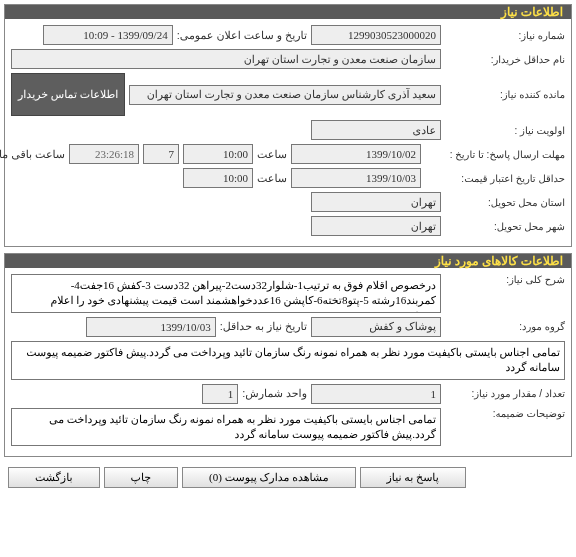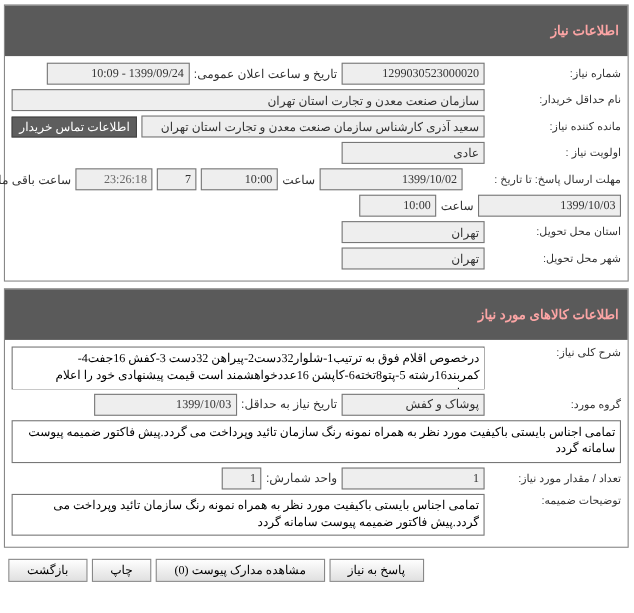--- a/index.html
+++ b/index.html
@@ -9,22 +9,22 @@
   background: #fff;
   direction: rtl;
   padding: 4px;
 }
 .section {
   border: 1px solid #888;
   margin-bottom: 6px;
 }
 .section-header {
   background: #5a5a5a;
-  color: #fca5a5;
-  padding: 16px 8px;
+  color: #fde047;
+  padding: 0 8px;
   font-weight: bold;
   font-size: 12px;
 }
 .section-body {
   padding: 6px;
 }
 .row {
   display: flex;
   align-items: center;
   margin-bottom: 4px;
@@ -63,35 +63,35 @@
   font-size: 11px;
   font-family: Tahoma;
   width: 100%;
   resize: none;
   line-height: 1.4;
 }
 .btn-link {
   background: #5e5e5e;
   color: #fff;
   border: 1px solid #444;
-  padding: 2px 6px;
+  padding: 14px 6px;
   font-size: 11px;
   cursor: pointer;
   font-family: Tahoma;
 }
 .bottom-bar {
   display: flex;
   justify-content: flex-end;
   gap: 4px;
   padding: 4px;
 }
 .btn {
   background: linear-gradient(#fefefe,#e0e0e0);
   border: 1px solid #888;
-  padding: 3px 16px;
+  padding: 3px 26px;
   font-size: 11px;
   font-family: Tahoma;
   cursor: pointer;
 }
 </style>
 </head>
 <body>
 
 <div class="section">
   <div class="section-header">
@@ -126,20 +126,21 @@
       <span class="label" style="min-width:140px">مهلت ارسال پاسخ:  تا تاریخ :</span>
       <input class="input med readonly" readonly="" value="1399/10/02" style="">
       <span class="label-sm">ساعت</span>
       <input class="input sm readonly" readonly="" value="10:00" style="">
       <input class="input xs readonly" readonly="" value="7" style="">
       <input class="input sm readonly" style="color: rgb(102, 102, 102);" readonly="" value="23:26:18">
       <span class="label-sm">ساعت باقی مانده</span>
     </div>
 
     <div class="row">
+      <span class="label" style="min-width:140px">حداقل تاریخ اعتبار قیمت:</span>
       <input class="input med readonly" readonly="" value="1399/10/03" style="">
       <span class="label-sm">ساعت</span>
       <input class="input sm readonly" readonly="" value="10:00" style="">
     </div>
 
     <div class="row">
       <span class="label">استان محل تحویل:</span>
       <input class="input med readonly" readonly="" value="تهران" style="">
     </div>
 

